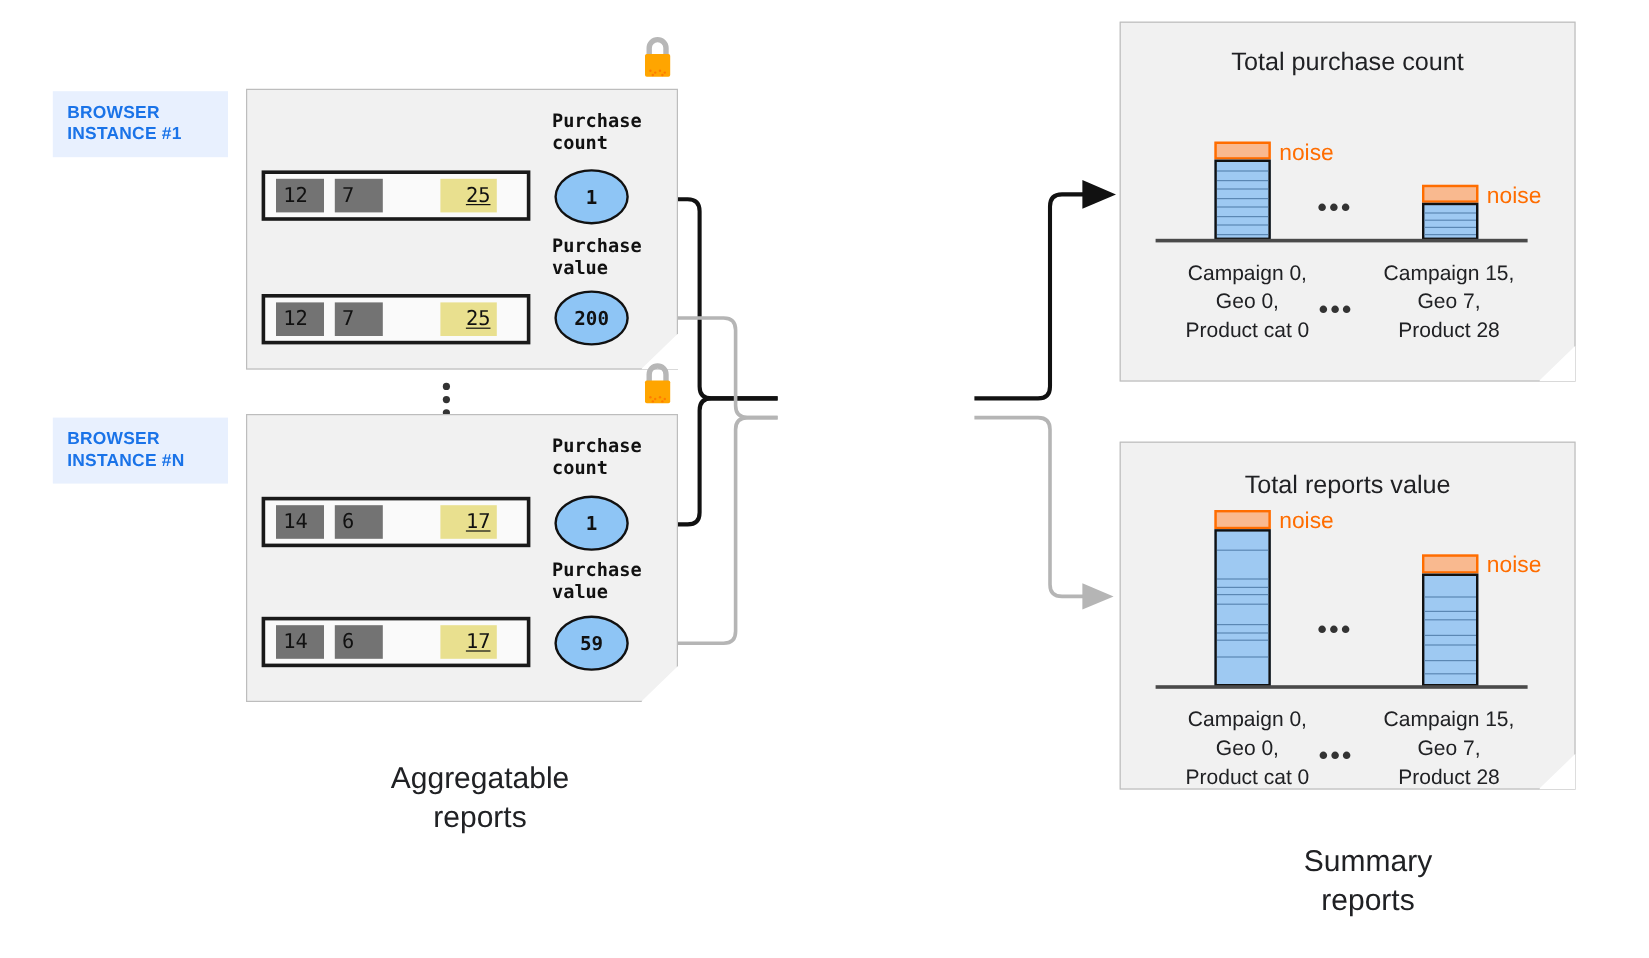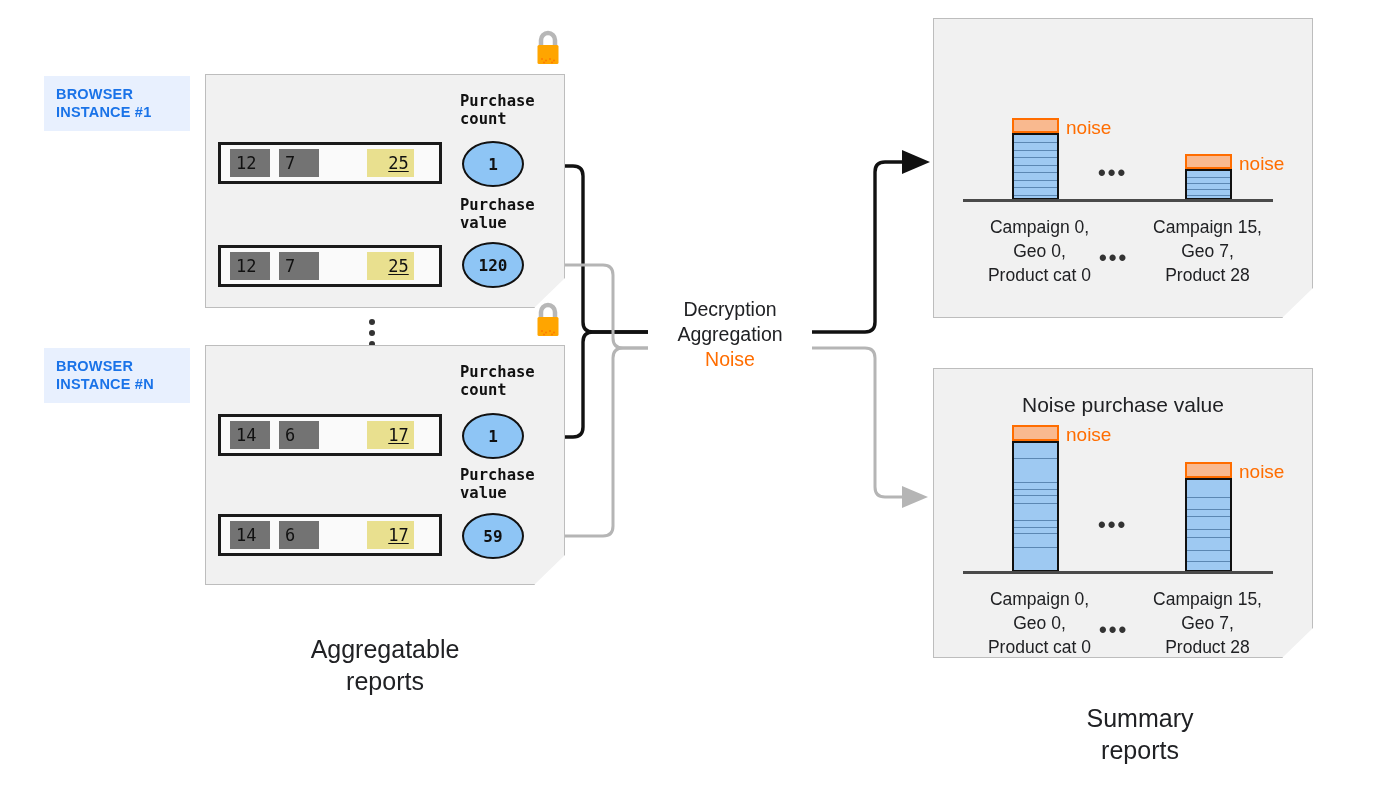--- a/index.html
+++ b/index.html
@@ -124,21 +124,21 @@
     <div class="cell green" style="width:40px;height:28px;margin-left:9px;">12</div>
     <div class="cell green" style="width:40px;height:28px;margin-left:9px;">7</div>
     <div class="cell blank" style="width:39px;height:28px;"></div>
     <div class="cell yellow" style="width:47px;height:28px;margin-left:9px;">
       <span>25</span>
     </div>
   </div>
 
   <div class="metric-label" style="left:460px;top:196px;">Purchase
 value</div>
-  <div class="bubble" style="left:462px;top:242px;width:62px;height:46px;">120</div>
+  <div class="bubble" style="left:462px;top:242px;width:62px;height:46px;">200</div>
 
   <div class="vdots" style="left:362px;top:314px;width:20px;">
     <i></i>
       <i></i>
       <i></i>
   </div>
 
   <div class="browser-tag" style="left:44px;top:348px;width:122px;">BROWSER
 INSTANCE #N</div>
 
@@ -180,32 +180,28 @@
     <div class="cell blank" style="width:39px;height:28px;"></div>
     <div class="cell yellow" style="width:47px;height:28px;margin-left:9px;">
       <span>17</span>
     </div>
   </div>
 
   <div class="metric-label" style="left:460px;top:466px;">Purchase
 value</div>
   <div class="bubble" style="left:462px;top:513px;width:62px;height:46px;">59</div>
 
-  <div class="caption" style="left:235px;top:633px;width:300px;">Aggregatable
+  <div class="caption" style="left:250px;top:633px;width:300px;">Aggregatable
 reports</div>
 
-  <div class="process" style="left:655px;top:297px;width:150px;">
-    <div>Decryption</div>
-    <div>Aggregation</div>
-    <div class="noise">Noise</div>
-  </div>
 
   <div class="panel" style="left:933px;top:18px;width:380px;height:300px;">
     <div class="fold" style="clip-path:polygon(0 100%,100% 0,100% 100%);"></div>
   </div>
+  <div class="card-title" style="left:933px;top:40px;width:380px;">Total purchase count</div>
 
   <div class="noisecap" style="left:1012px;top:118px;width:47px;height:15px;"></div>
   <div class="noiselbl" style="left:1066px;top:118px;">noise</div>
   <div class="bar" style="left:1012px;top:133px;width:47px;height:67px;">
     <div class="seg" style="height:8px"></div>
       <div class="seg" style="height:8px"></div>
     <div class="seg" style="height:7px"></div>
       <div class="seg" style="height:8px"></div>
     <div class="seg" style="height:7px"></div>
       <div class="seg" style="height:8px"></div>
@@ -231,21 +227,21 @@
 Geo 0,
 Product cat 0</div>
   <div class="hdots" style="left:1099px;top:253px;">•••</div>
   <div class="catlabel" style="left:1130px;top:215px;width:155px;">Campaign 15,
 Geo 7,
 Product 28</div>
 
   <div class="panel" style="left:933px;top:368px;width:380px;height:290px;">
     <div class="fold" style="clip-path:polygon(0 100%,100% 0,100% 100%);"></div>
   </div>
-  <div class="card-title" style="left:933px;top:393px;width:380px;">Noise purchase value</div>
+  <div class="card-title" style="left:933px;top:393px;width:380px;">Total reports value</div>
 
   <div class="noisecap" style="left:1012px;top:425px;width:47px;height:16px;"></div>
   <div class="noiselbl" style="left:1066px;top:425px;">noise</div>
   <div class="bar" style="left:1012px;top:441px;width:47px;height:131px;">
     <div class="seg" style="height:16px"></div>
       <div class="seg" style="height:24px"></div>
     <div class="seg" style="height:7px"></div>
       <div class="seg" style="height:6px"></div>
     <div class="seg" style="height:8px"></div>
       <div class="seg" style="height:17px"></div>

